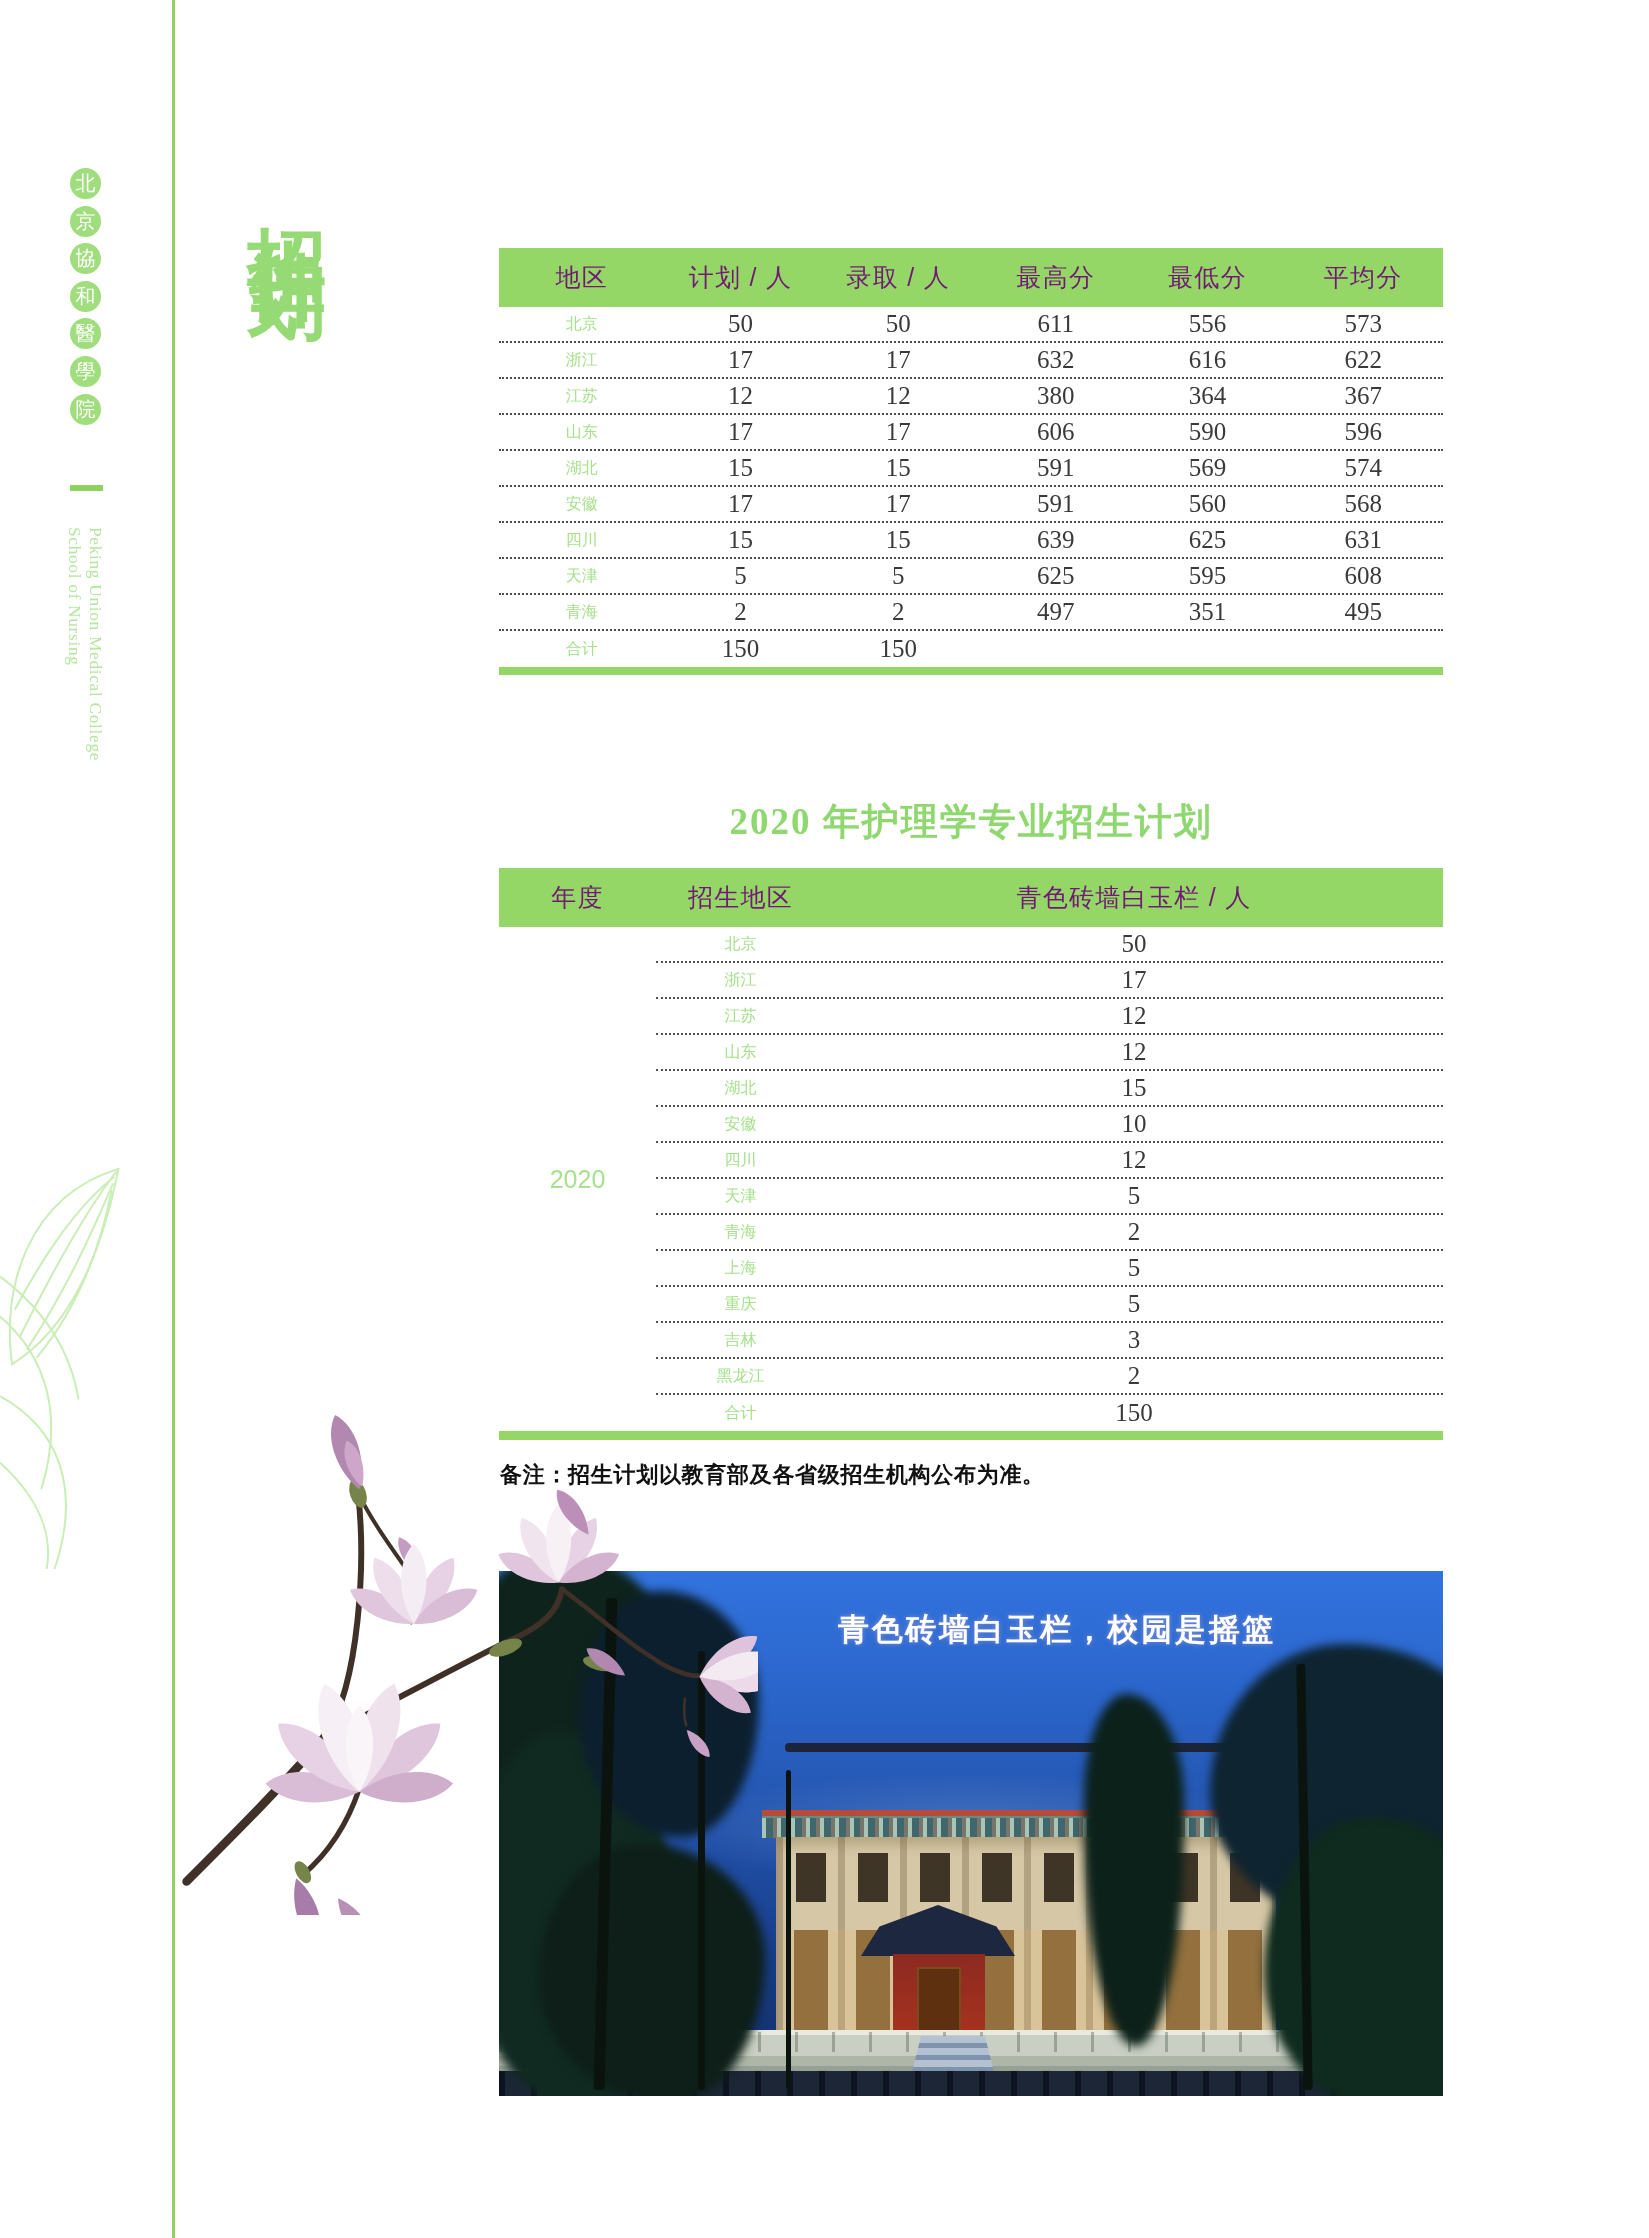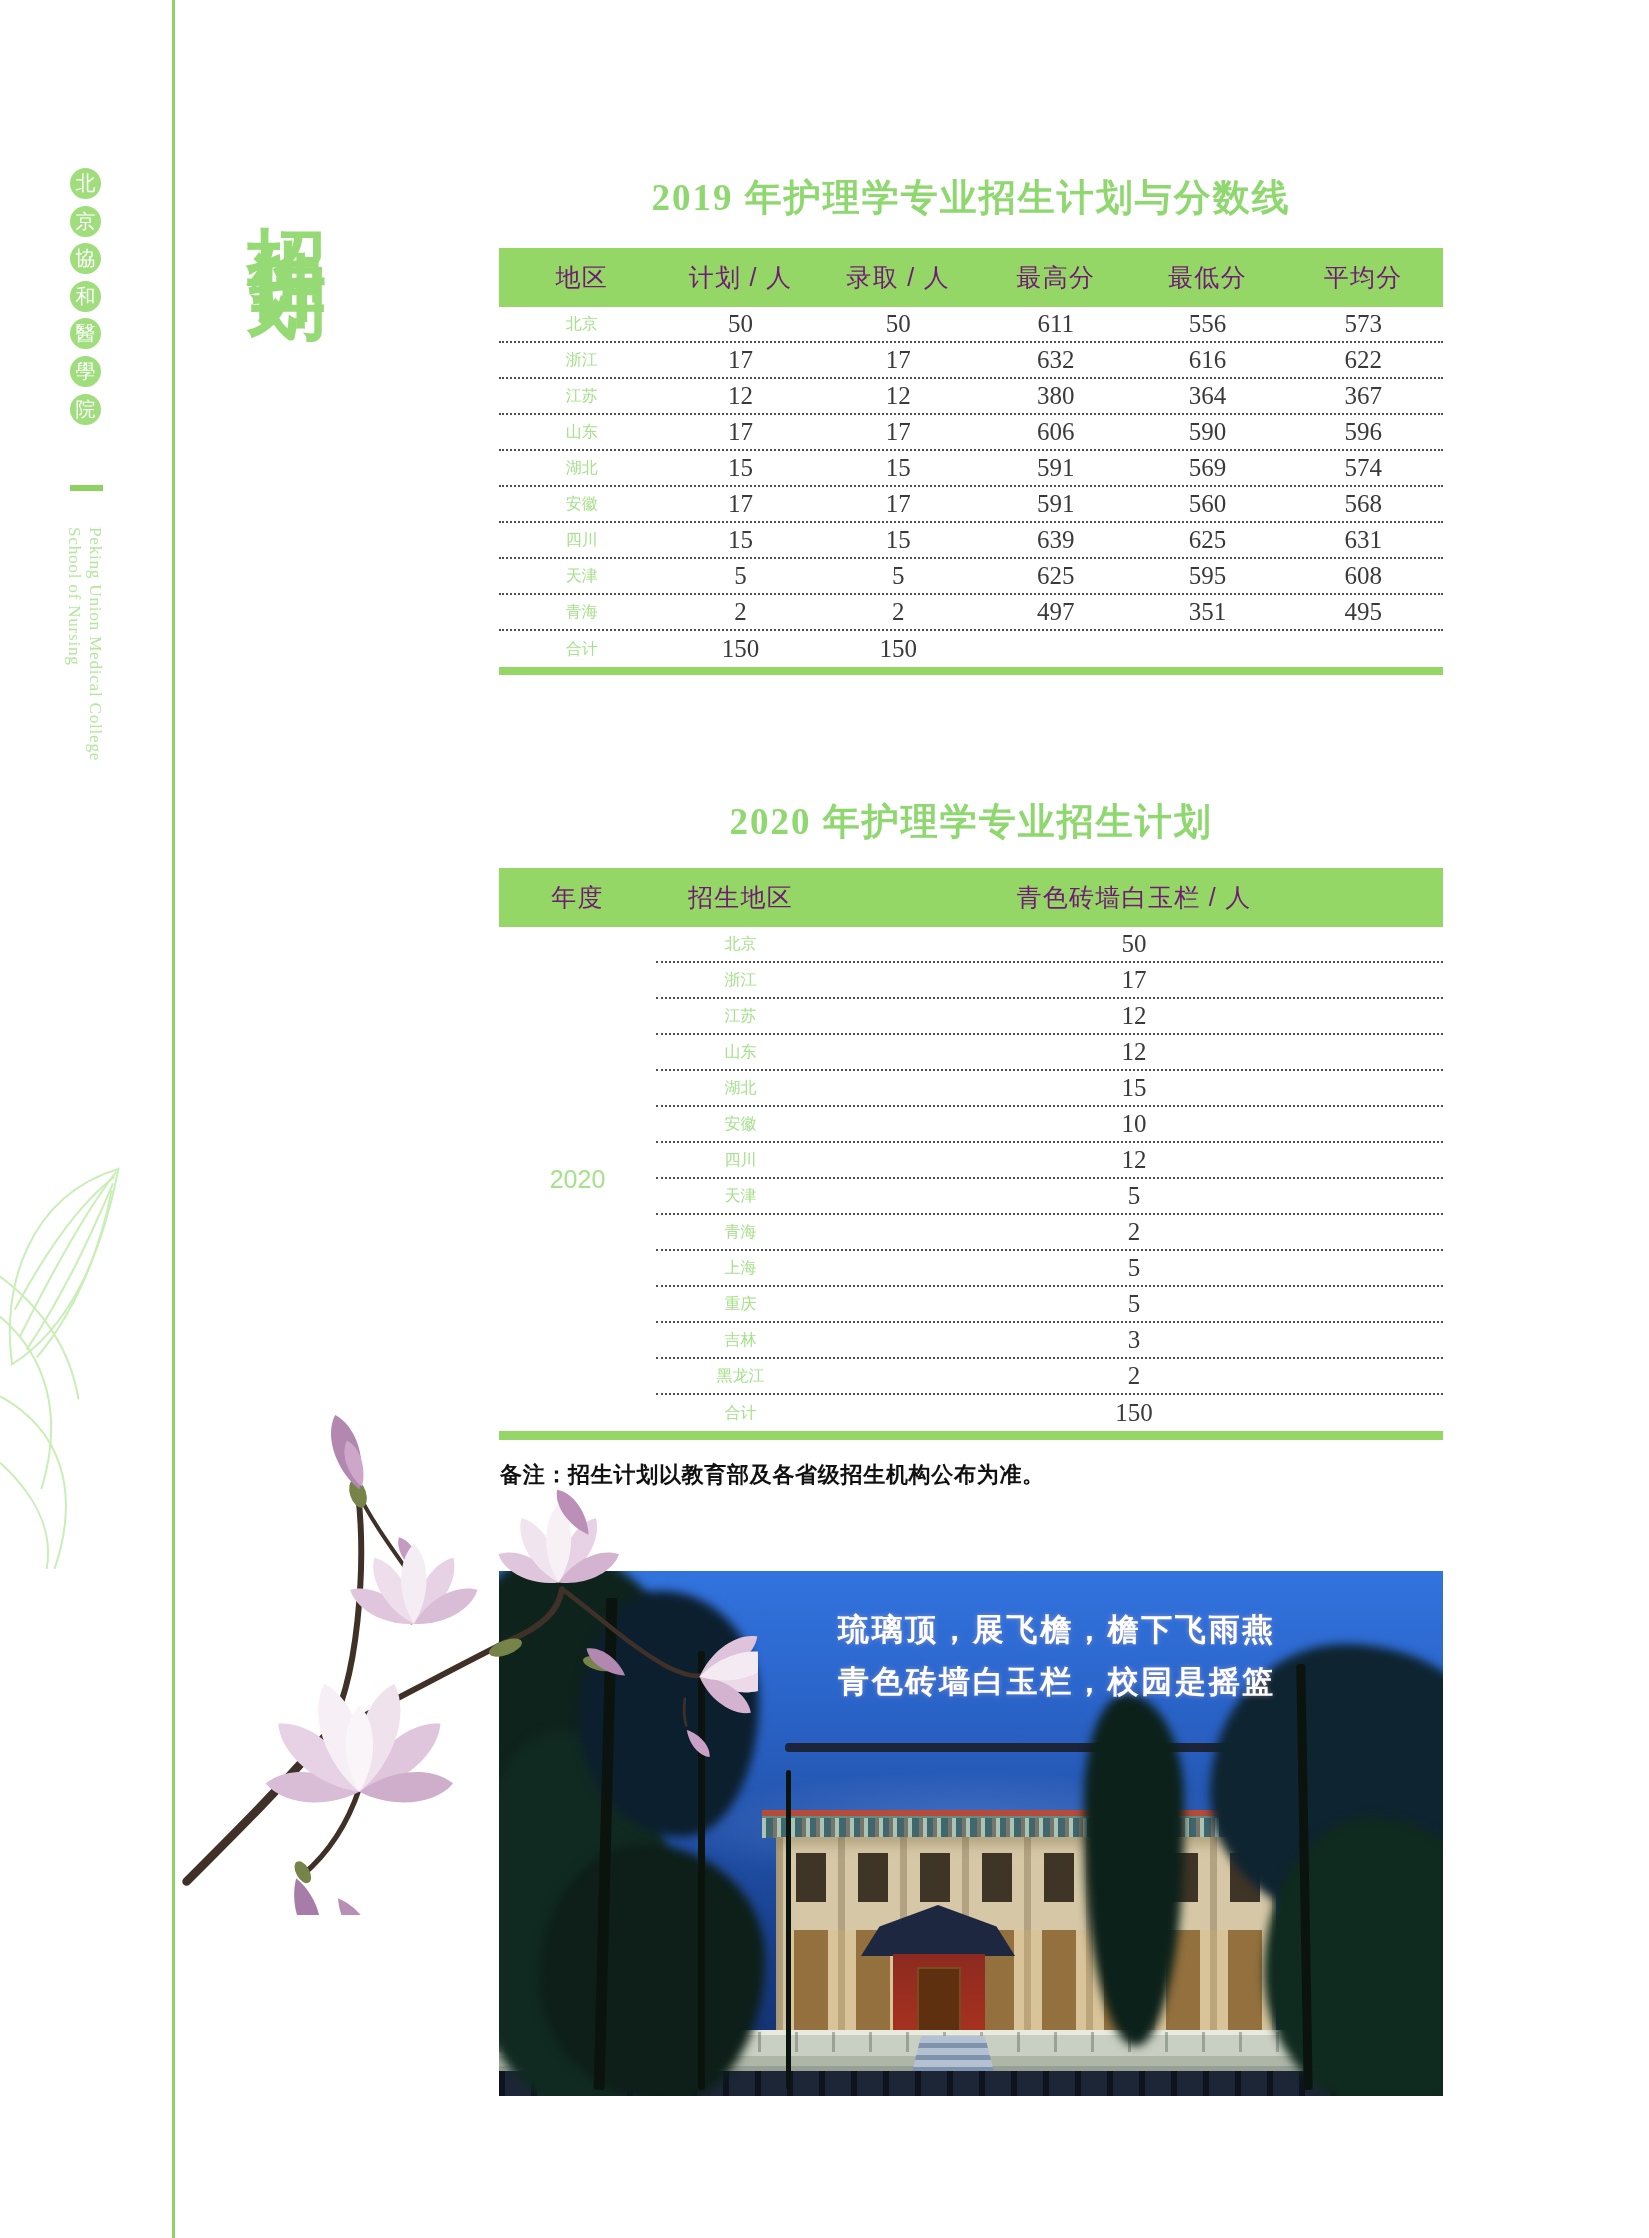--- a/index.html
+++ b/index.html
@@ -142,21 +142,20 @@
       </div>
   </div>
   <div class="seal-dash"></div>
   <div class="ven">
     <span>Peking Union Medical College</span>
     <span>School of Nursing</span>
   </div>
 
   <div class="vtitle"><span>招</span><span>生</span><span>计</span><span>划</span></div>
 
-  <h2 class="sec-title t1-title">2019 年护理学专业招生计划与分数线</h2>
   <div class="tbl t1">
     <div class="tbl-head">
       <span class="c0">地区</span>
       <span class="c1">计划 / 人</span>
       <span class="c2">录取 / 人</span>
       <span class="c3">最高分</span>
       <span class="c4">最低分</span>
       <span class="c5">平均分</span>
     </div>
     <div class="row">
@@ -339,21 +338,20 @@
     <div class="blob tb3"></div>
     <div class="blob tb4"></div>
     <div class="blob tb5"></div>
     <div class="blob tb6"></div>
     <div class="blob tb7"></div>
     <div class="trunk tk1"></div>
     <div class="trunk tk2"></div>
     <div class="trunk tk3"></div>
     <div class="trunk tk4"></div>
     <div class="caption">
-      <div>琉璃顶，展飞檐，檐下飞雨燕</div>
       <div>青色砖墙白玉栏，校园是摇篮</div>
     </div>
   </div>
 
   <svg class="flowers" width="598" height="552" viewBox="0 0 900 830">
     <defs>
       <path id="pt" d="M0 0 C-24 -38 -26 -92 0 -118 C26 -92 24 -38 0 0 Z"></path>
     </defs>
 
     <g fill="none" stroke="#3f3128" stroke-linecap="round">

